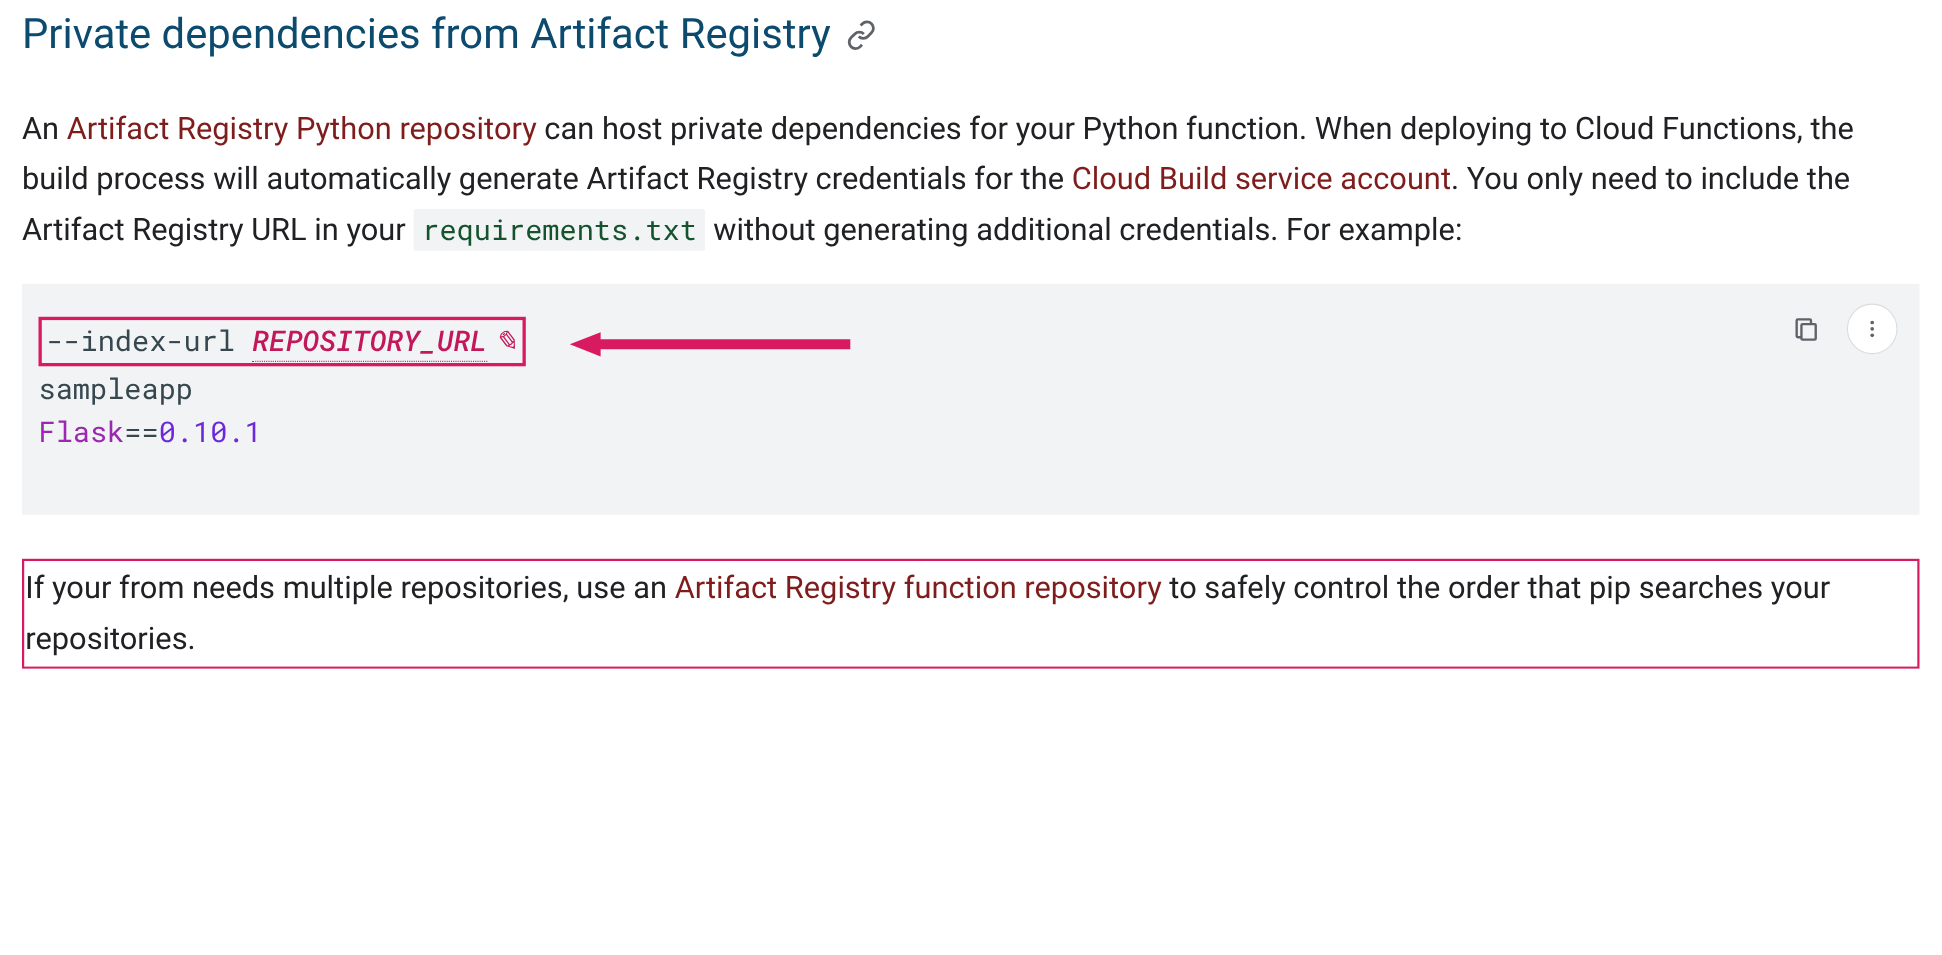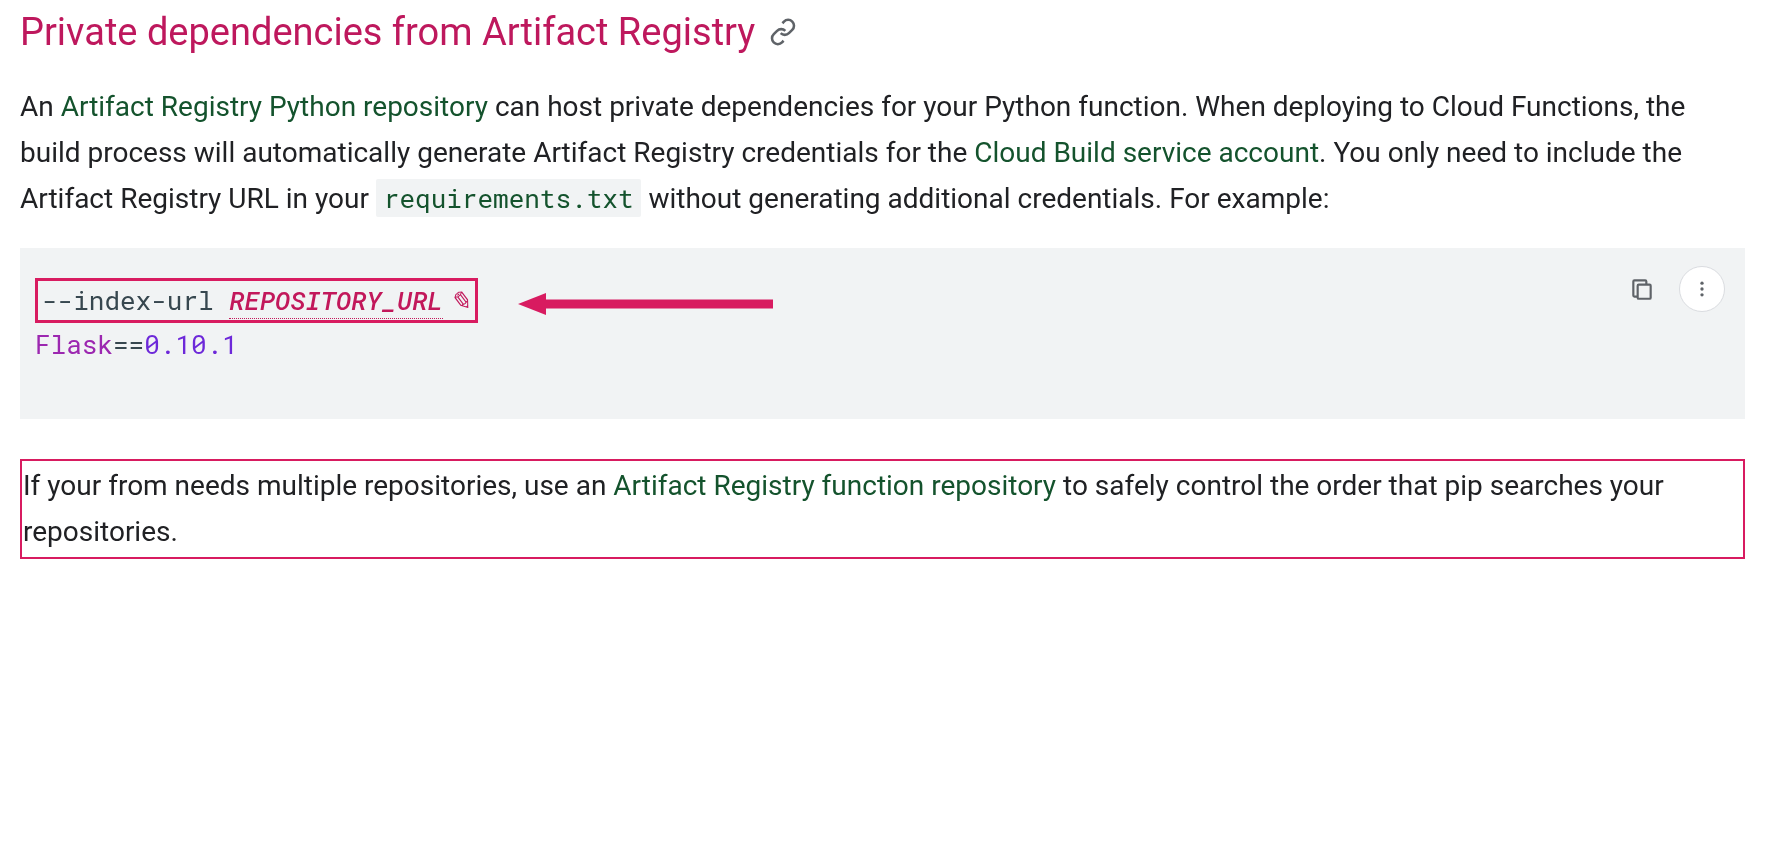--- a/index.html
+++ b/index.html
@@ -10,23 +10,23 @@
     body {
       font-family: 'Google Sans', Roboto, Arial, sans-serif;
       background: #fff;
       padding: 0 20px;
       width: 1765px;
       color: #202124;
     }
     .heading {
       font-size: 38px;
       font-weight: 400;
-      color: #be185d;
+      color: #0c4a6e;
       margin-top: 10px;
-      margin-bottom: 30px;
+      margin-bottom: 40px;
       display: flex;
       align-items: center;
       gap: 14px;
     }
     .link-icon {
       display: inline-flex;
       align-items: center;
       justify-content: center;
       color: #5f6368;
       cursor: pointer;
@@ -35,21 +35,21 @@
       width: 28px;
       height: 28px;
     }
     .paragraph {
       font-size: 28px;
       line-height: 1.65;
       color: #202124;
       margin-bottom: 25px;
     }
     .link {
-      color: #14532d;
+      color: #7f1d1d;
       text-decoration: none;
     }
     .inline-code {
       font-family: 'Roboto Mono', Menlo, Consolas, monospace;
       background: #f1f3f4;
       padding: 2px 8px;
       font-size: 26px;
       color: #14532d;
       border-radius: 2px;
     }
@@ -183,18 +183,19 @@
   <div>
     <span class="highlighted-line">
       <span class="code-text">--index-url </span><span class="var-placeholder">REPOSITORY_URL</span><span class="edit-icon">✎</span>
     </span><span class="arrow-wrapper">
       <svg class="arrow" width="260" height="30" viewBox="0 0 260 30">
         <line x1="20" y1="15" x2="255" y2="15" stroke="#d81b60" stroke-width="9"></line>
         <polygon points="0,15 28,4 28,26" fill="#d81b60"></polygon>
       </svg>
     </span>
   </div>
+  <div class="code-line">sampleapp</div>
   <div class="code-line"><span class="purple">Flask</span><span>==</span><span class="teal">0.10.1</span></div>
 </div>
 
 <p class="boxed-paragraph">
   <span>If your from needs multiple repositories, use an </span><a class="link">Artifact Registry function repository</a><span> to safely control the order that pip searches your repositories.</span>
 </p>
 
 </body></html>

